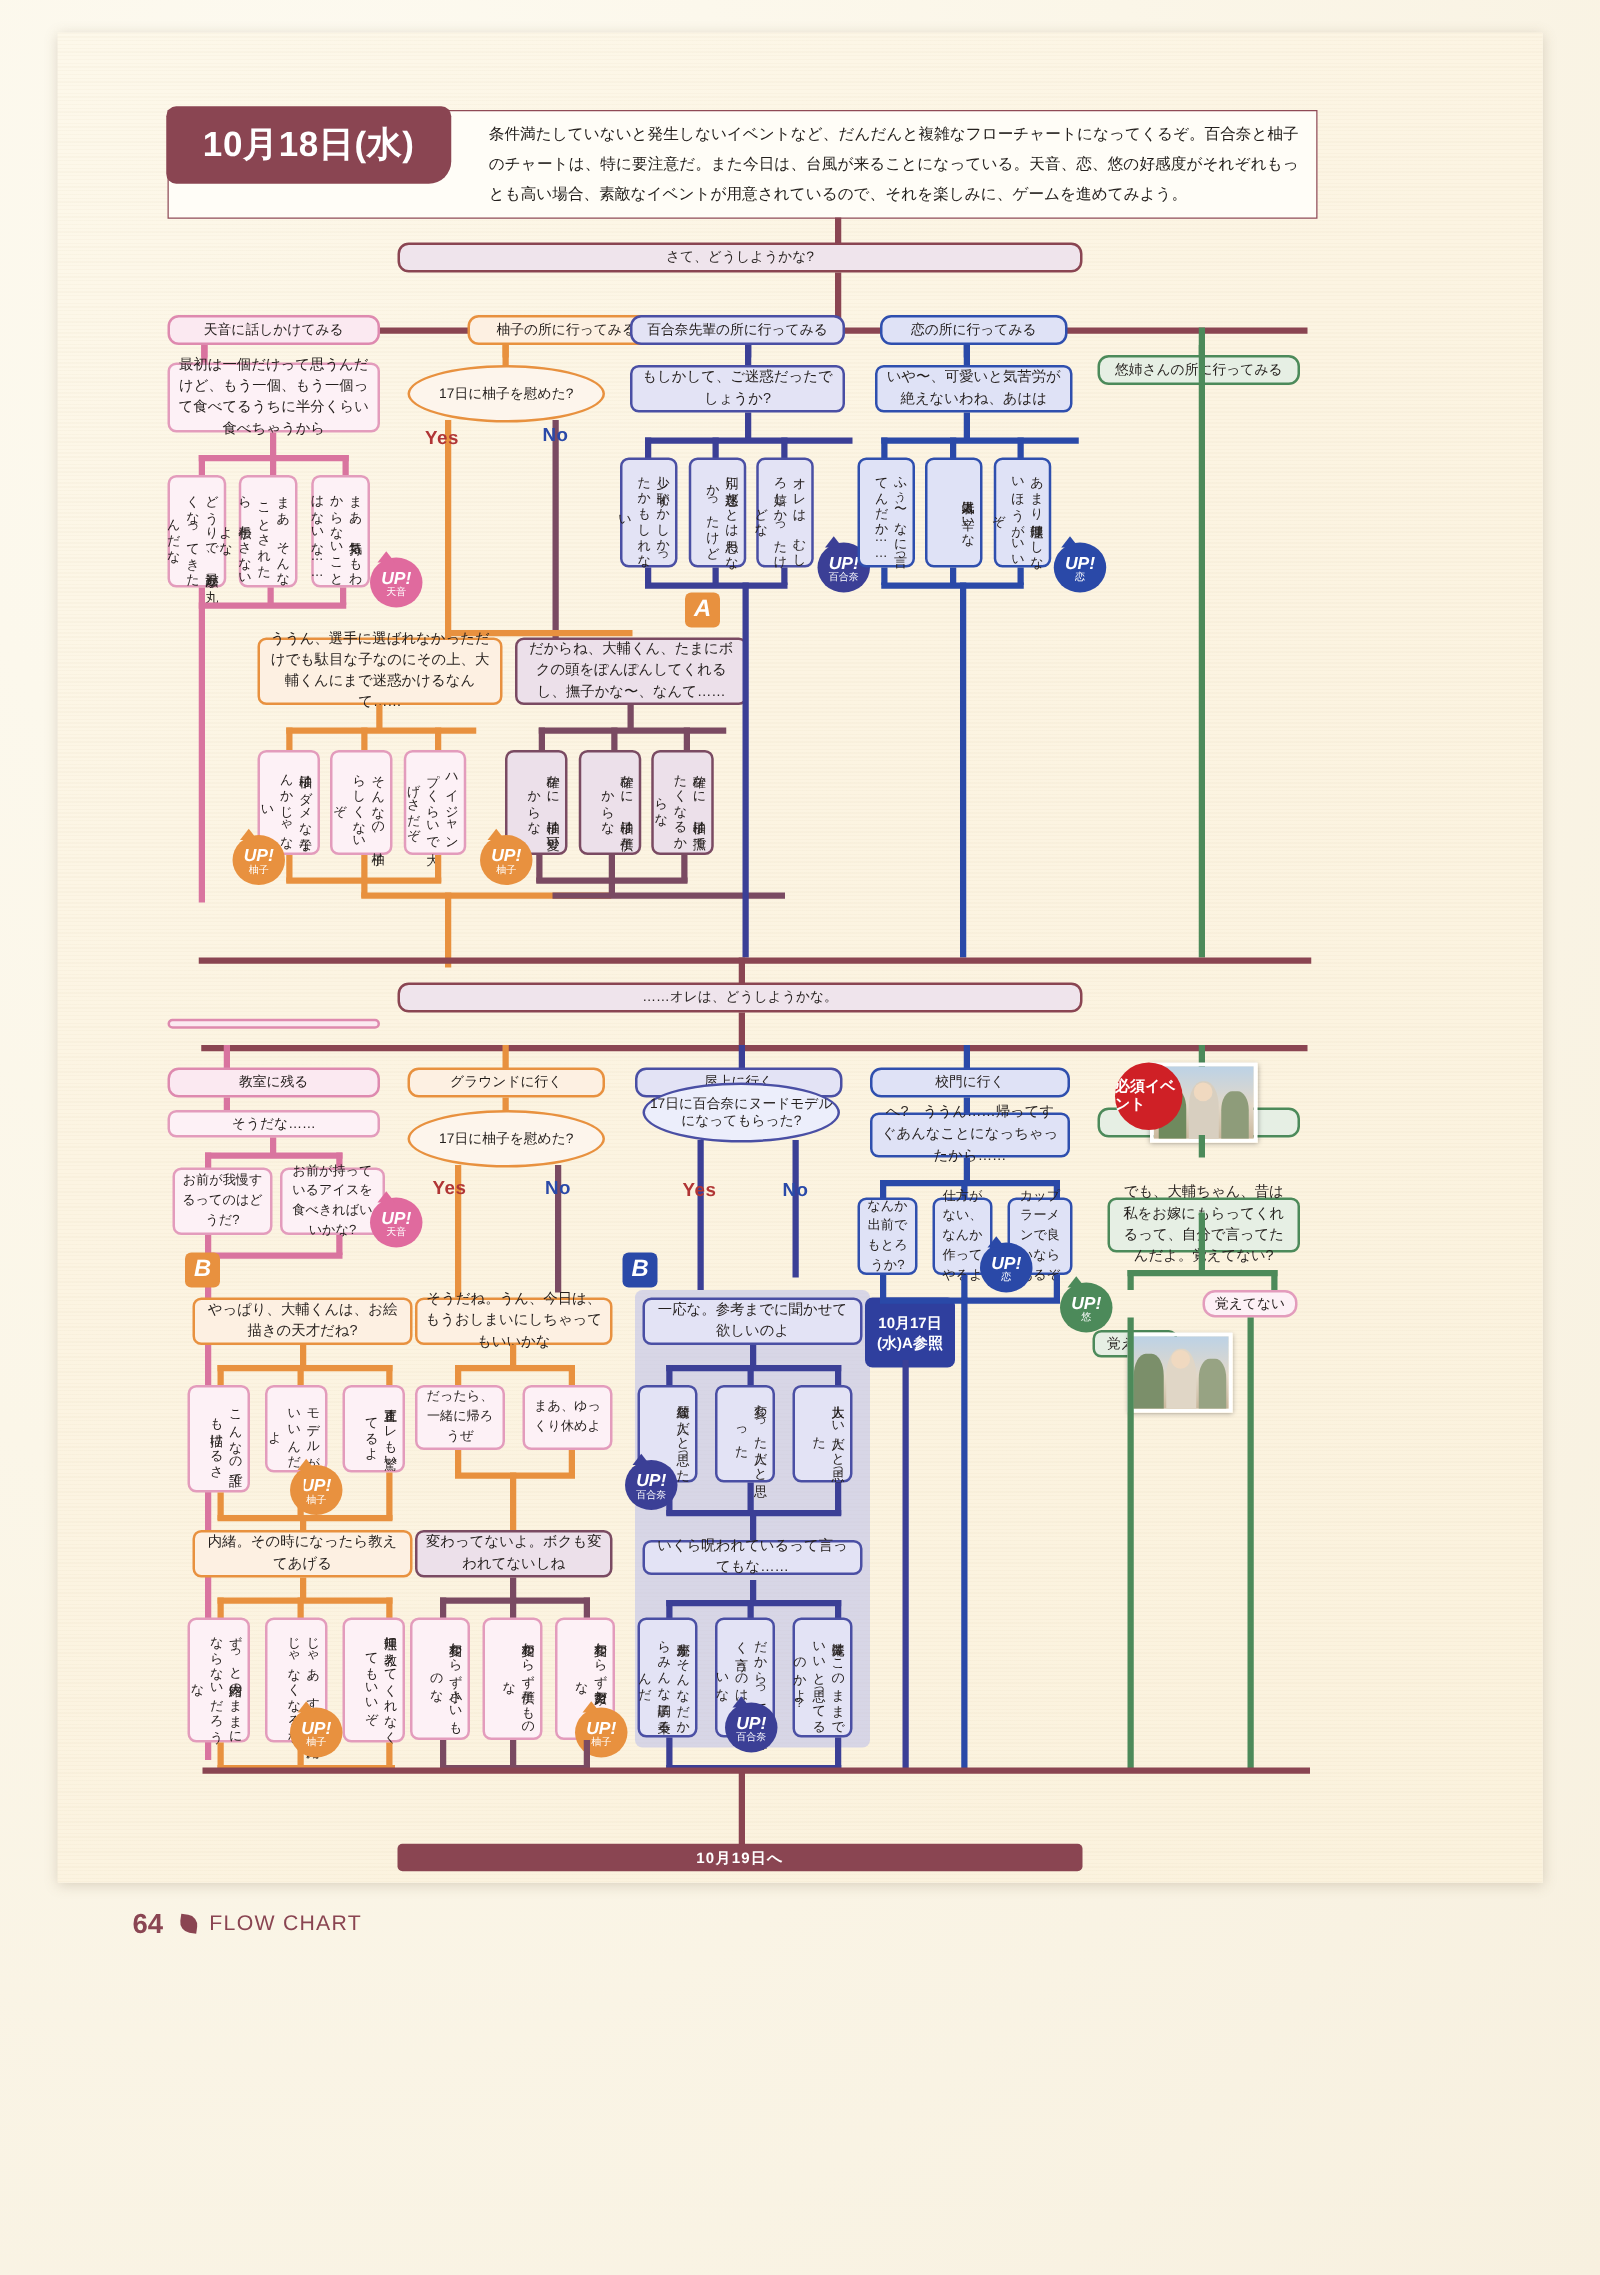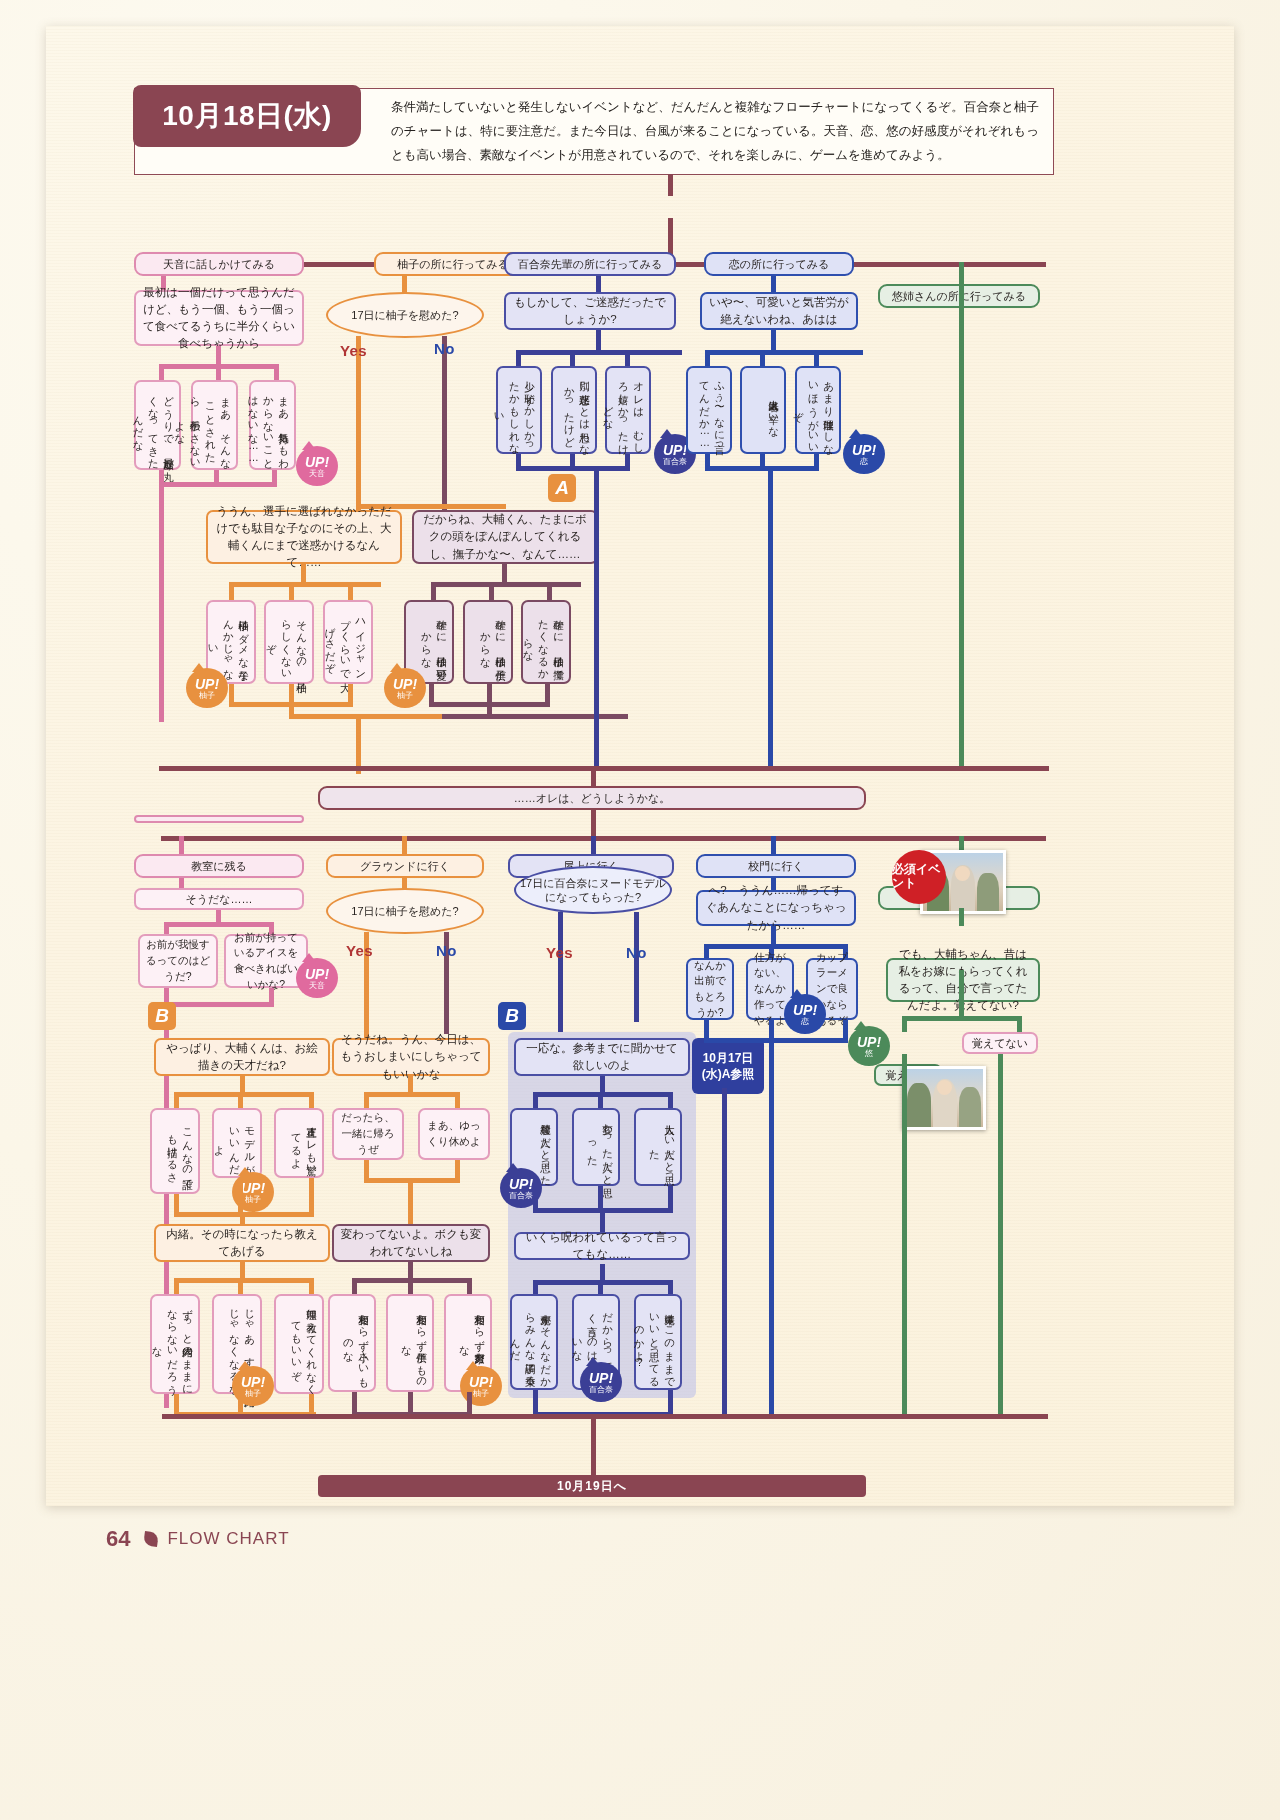--- a/index.html
+++ b/index.html
@@ -126,20 +126,21 @@
  <div id="paper">
 
   <div id="hdr">
     <div id="hdr-badge">
       <span>10月18日(水)</span>
     </div>
     <div id="hdr-text">条件満たしていないと発生しないイベントなど、だんだんと複雑なフローチャートになってくるぞ。百合奈と柚子のチャートは、特に要注意だ。また今日は、台風が来ることになっている。天音、恋、悠の好感度がそれぞれもっとも高い場合、素敵なイベントが用意されているので、それを楽しみに、ゲームを進めてみよう。</div>
   </div>
 
   <div class="ln c-narr" style="left:622px;top:148px;width:5px;height:22px;"></div>
+  <div class="node wide p-narr" style="left:272px;top:168px;width:548px;height:24px;">さて、どうしようかな?</div>
   <div class="ln c-narr" style="left:622px;top:192px;width:5px;height:46px;"></div>
 
   <div class="ln c-narr" style="left:115px;top:236px;width:885px;height:5px;"></div>
 
   <div class="ln c-amane" style="left:115px;top:236px;width:5px;height:24px;"></div>
   <div class="ln c-yuzu" style="left:356px;top:236px;width:5px;height:24px;"></div>
   <div class="ln c-yuri" style="left:550px;top:236px;width:5px;height:24px;"></div>
   <div class="ln c-koi" style="left:725px;top:236px;width:5px;height:24px;"></div>
   <div class="ln c-yuu" style="left:913px;top:236px;width:5px;height:24px;"></div>
 
@@ -468,21 +469,21 @@
     <div style="position:absolute;left:32px;bottom:30px;width:15px;height:15px;background:#f0d9c0;border-radius:50%;"></div>
   </div>
   <div class="ln c-yuu" style="left:913px;top:882px;width:5px;height:18px;"></div>
   <div class="node big p-yuu" style="left:840px;top:900px;width:154px;height:44px;padding:3px 6px;">でも、大輔ちゃん、昔は私をお嫁にもらってくれるって、自分で言ってたんだよ。覚えてない?</div>
   <div class="ln c-yuu" style="left:913px;top:944px;width:5px;height:50px;"></div>
   <div class="ln c-yuu" style="left:856px;top:990px;width:120px;height:5px;"></div>
   <div class="ln c-yuu" style="left:856px;top:990px;width:5px;height:16px;"></div>
   <div class="ln c-yuu" style="left:971px;top:990px;width:5px;height:16px;"></div>
 
   <div class="node p-yuu" style="left:828px;top:1006px;width:68px;height:22px;">覚えてる</div>
-  <div class="node p-amane-l" style="left:916px;top:1006px;width:76px;height:22px;">覚えてない</div>
+  <div class="node p-amane-l" style="left:916px;top:1006px;width:76px;height:22px;border-radius:10px;">覚えてない</div>
   <div class="up u-yuu" style="left:802px;top:1000px;">
     <span class="u1">UP!</span>
     <span class="u2">悠</span>
   </div>
 
   <div class="photo" style="left:856px;top:1040px;width:78px;height:58px;">
     <div class="sky"></div>
     <div style="position:absolute;left:2px;bottom:0;width:24px;height:44px;background:#7b8f6a;border-radius:40% 40% 0 0;"></div>
     <div style="position:absolute;left:28px;bottom:0;width:24px;height:48px;background:#e0d6c6;border-radius:45% 45% 0 0;"></div>
     <div style="position:absolute;left:54px;bottom:0;width:22px;height:40px;background:#97a383;border-radius:40% 40% 0 0;"></div>

